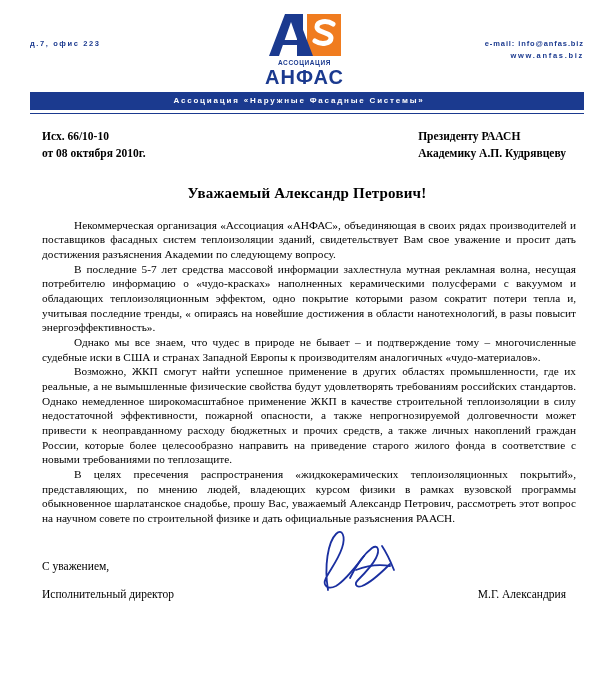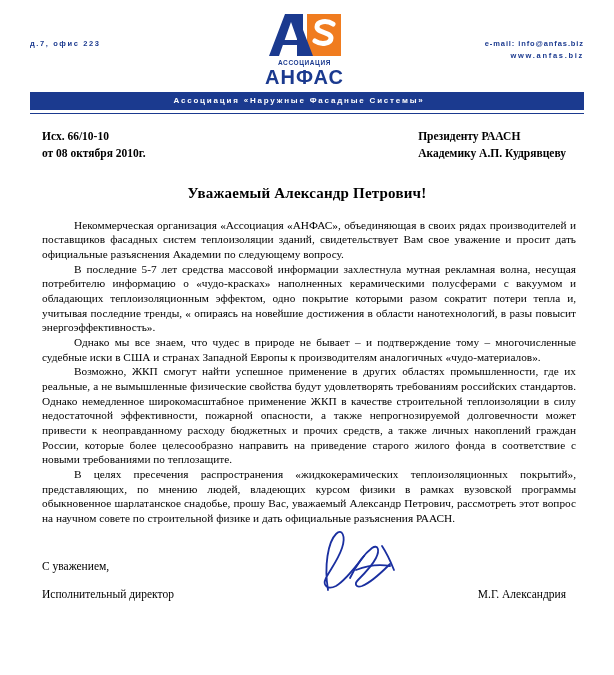--- a/index.html
+++ b/index.html
@@ -211,21 +211,21 @@
     </div>
     <div class="refs-right">
       <div>Президенту РААСН</div>
       <div>Академику А.П. Кудрявцеву</div>
     </div>
   </div>
 
   <div class="salutation">Уважаемый Александр Петрович!</div>
 
   <div class="body-text">
-    <p>Некоммерческая организация «Ассоциация «АНФАС», объединяющая в своих рядах производителей и поставщиков фасадных систем теплоизоляции зданий, свидетельствует Вам свое уважение и просит дать официальные разъяснения Академии по следующему вопросу.</p>
+    <p>Некоммерческая организация «Ассоциация «АНФАС», объединяющая в своих рядах производителей и поставщиков фасадных систем теплоизоляции зданий, свидетельствует Вам свое уважение и просит дать достижения разъяснения Академии по следующему вопросу.</p>
     <p>В последние 5-7 лет средства массовой информации захлестнула мутная рекламная волна, несущая потребителю информацию о «чудо-красках» наполненных керамическими полусферами с вакуумом и обладающих теплоизоляционным эффектом, одно покрытие которыми разом сократит потери тепла и, учитывая последние тренды, « опираясь на новейшие достижения в области нанотехнологий, в разы повысит энергоэффективность».</p>
     <p>Однако мы все знаем, что чудес в природе не бывает – и подтверждение тому – многочисленные судебные иски в США и странах Западной Европы к производителям аналогичных «чудо-материалов».</p>
     <p>Возможно, ЖКП смогут найти успешное применение в других областях промышленности, где их реальные, а не вымышленные физические свойства будут удовлетворять требованиям российских стандартов. Однако немедленное широкомасштабное применение ЖКП в качестве строительной теплоизоляции в силу недостаточной эффективности, пожарной опасности, а также непрогнозируемой долговечности может привести к неоправданному расходу бюджетных и прочих средств, а также личных накоплений граждан России, которые более целесообразно направить на приведение старого жилого фонда в соответствие с новыми требованиями по теплозащите.</p>
     <p>В целях пресечения распространения «жидкокерамических теплоизоляционных покрытий», представляющих, по мнению людей, владеющих курсом физики в рамках вузовской программы обыкновенное шарлатанское снадобье, прошу Вас, уважаемый Александр Петрович, рассмотреть этот вопрос на научном совете по строительной физике и дать официальные разъяснения РААСН.</p>
   </div>
 
   <div class="sig-area">
     <div class="sig-regards">С уважением,</div>
     <div class="sig-row">
       <div class="sig-title">Исполнительный директор</div>

